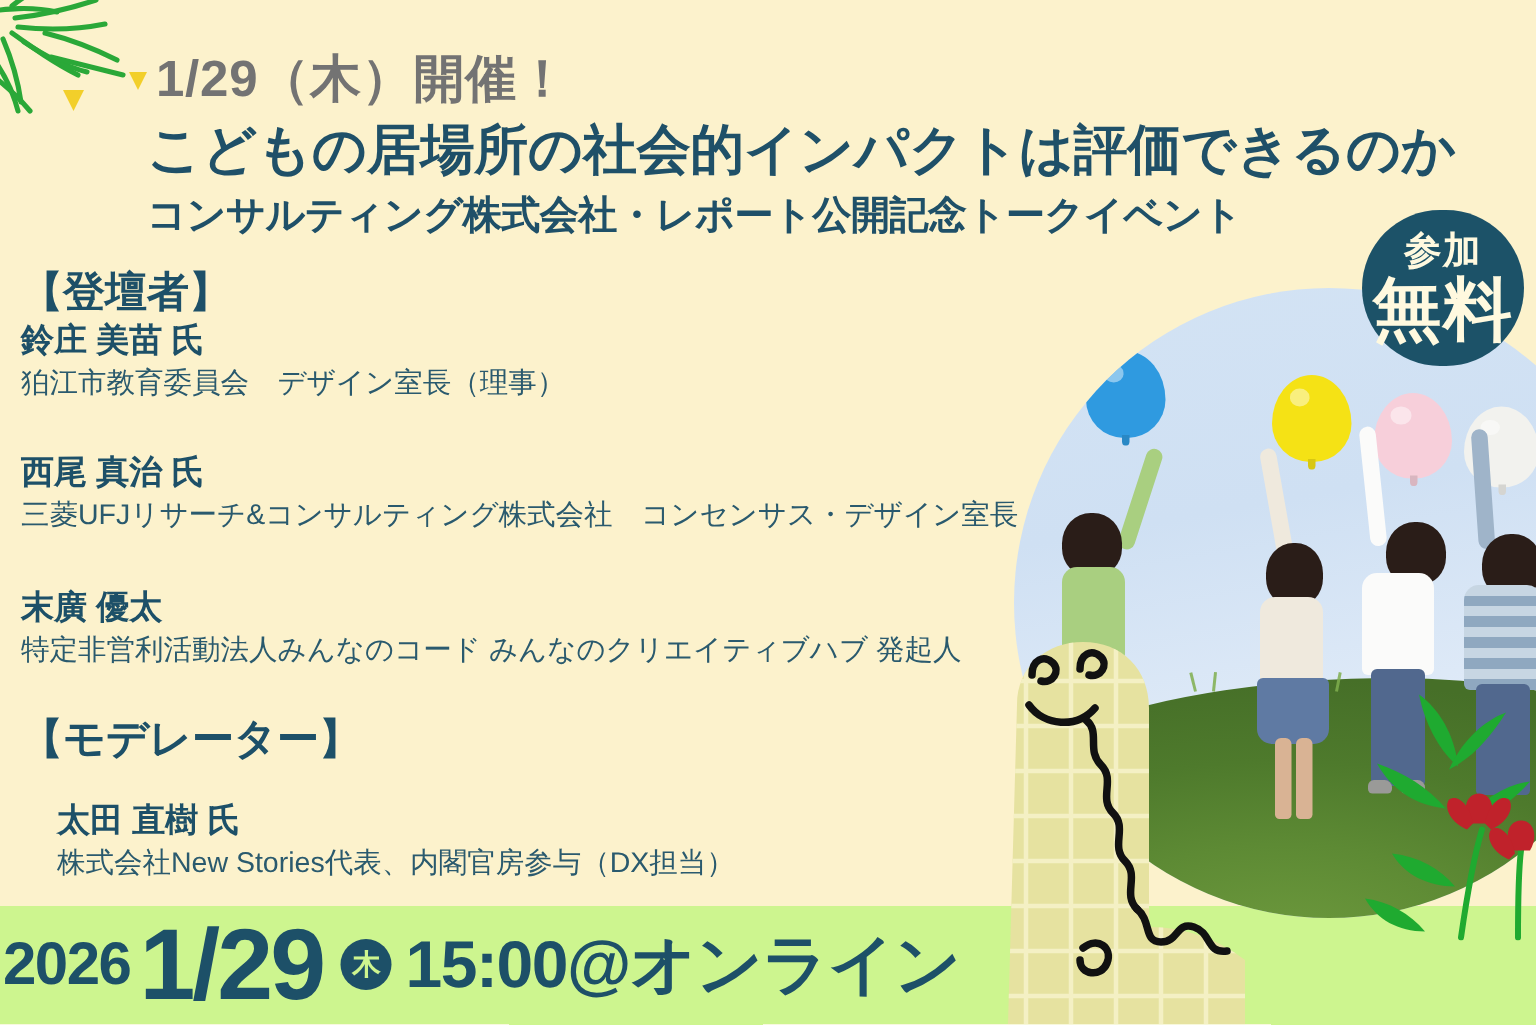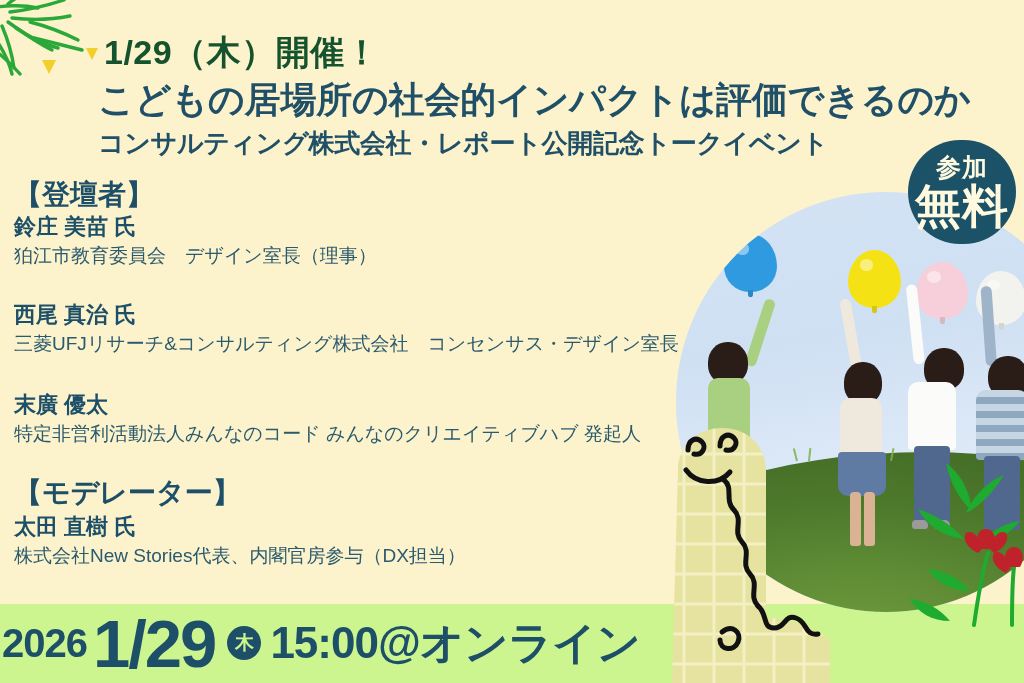--- a/index.html
+++ b/index.html
@@ -174,21 +174,21 @@
   
   .doodle-plants {
     position: absolute;
     right: -4px;
     bottom: 56px;
     width: 120px;
     height: 170px;
   }
 
   
-  .txt-teal { color: #14532d; }
+  .txt-teal { color: #737373; }
 
   .hl-date {
     position: absolute;
     left: 104px;
     top: 30px;
     font-size: 34px;
     font-weight: 700;
     letter-spacing: .5px;
     white-space: nowrap;
   }
@@ -235,21 +235,21 @@
     font-size: 19px;
     font-weight: 400;
     color: #2a5a6e;
     white-space: nowrap;
     line-height: 1.35;
     margin-top: 3px;
   }
   .p1 { top: 214px; }
   .p2 { top: 302px; }
   .p3 { top: 392px; }
-  .p4 { top: 514px; }
+  .p4 { top: 534px; margin-left: 24px; }
 
   
   .bottom-line {
     position: absolute;
     left: 2px;
     top: 609px;
     height: 68px;
     display: flex;
     align-items: center;
     color: #1d5068;

